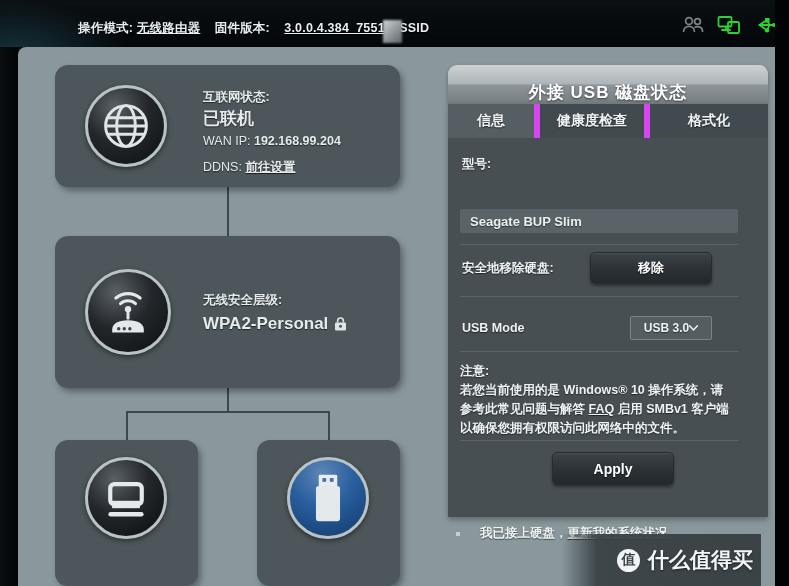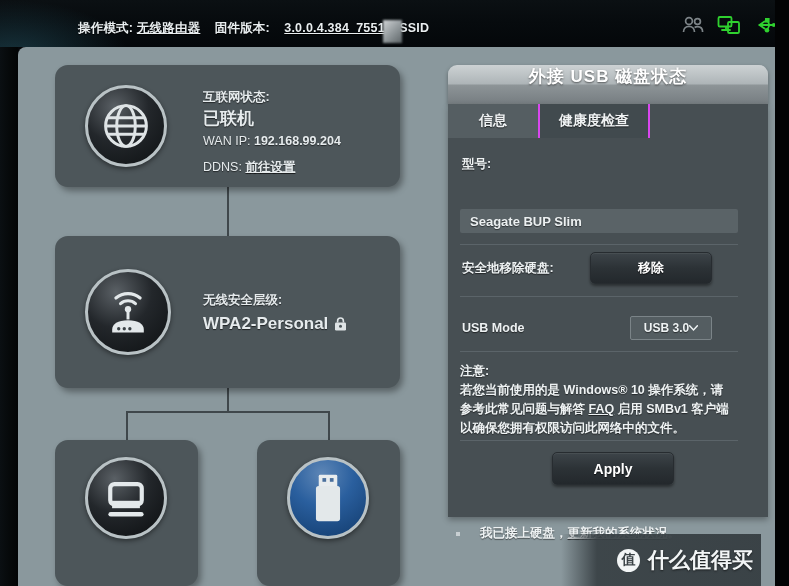--- a/index.html
+++ b/index.html
@@ -93,37 +93,37 @@
   }
 
   
   .usb-panel{ position:absolute; left:430px; top:18px; width:320px; height:500px; }
 
   .panel-header{
     position:absolute; left:0; top:0; width:320px; height:39px;
     background: linear-gradient(180deg,#cdd2d4 0%, #aeb5b8 48%, #8d9497 52%, #767d81 100%);
     border-top-left-radius:9px; border-top-right-radius:9px;
     box-shadow:0 2px 4px rgba(0,0,0,.35);
-    display:flex; align-items:flex-start; justify-content:center;
+    display:flex; align-items:flex-end; justify-content:center;
   }
   .panel-header-title{ color:#ffffff; font-size:17px; font-weight:bold;
     text-shadow:0 1px 2px rgba(0,0,0,.55); letter-spacing:1px; }
 
   .panel-body{
     position:absolute; left:0; top:39px; width:320px; height:413px;
     background:#474f53;
     box-shadow:0 3px 6px rgba(0,0,0,.3);
   }
 
   .tabs{ position:absolute; left:0; top:0; width:320px; height:34px; display:flex; }
   .tab{
     height:34px; display:flex; align-items:center; justify-content:center;
     color:#f0f3f4; font-size:14px; font-weight:bold;
     text-shadow:0 1px 1px rgba(0,0,0,.6);
-    border-right:2px solid #d946ef;
+    border-right:6px solid #d946ef;
     background:#414a4e;
   }
   .tab.active{ background:#555e62; }
   .tab.t0{ width:92px; }
   .tab.t1{ width:110px; }
   .tab.t2{ width:118px; border-right:none; }
 
   .field-label{
     position:absolute; color:#eef2f3; font-size:12.5px; font-weight:bold;
     text-shadow:0 1px 1px rgba(0,0,0,.55);
@@ -322,20 +322,21 @@
 
     <div class="usb-panel">
       <div class="panel-header">
         <span class="panel-header-title">外接 USB 磁盘状态</span>
       </div>
 
       <div class="panel-body">
         <div class="tabs">
           <div class="tab t0 active">信息</div>
           <div class="tab t1">健康度检查</div>
+          <div class="tab t2">格式化</div>
         </div>
 
         <div class="field-label" style="left:14px; top:52px;">型号:</div>
         <div class="readonly-box">Seagate BUP Slim</div>
         <div class="divider" style="top:140px;"></div>
 
         <div class="field-label" style="left:14px; top:156px;">安全地移除硬盘:</div>
         <div class="dark-btn btn-remove">移除</div>
         <div class="divider" style="top:192px;"></div>
 

